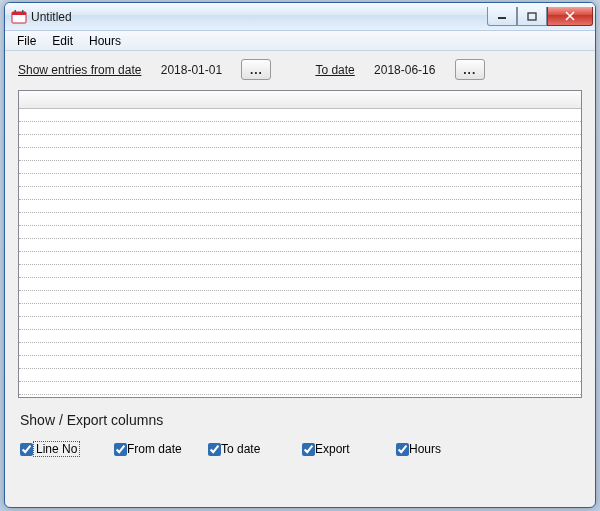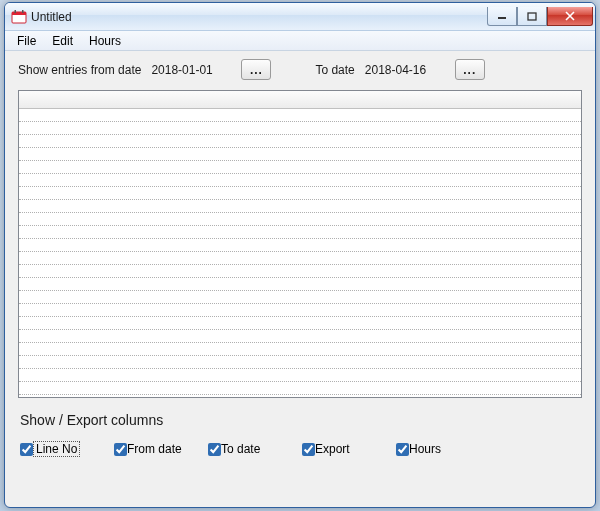--- a/index.html
+++ b/index.html
@@ -69,23 +69,23 @@
     left: 7px; right: 7px; top: 48px; bottom: 7px;
     background: #f0f0f0;
   }
   .filterrow {
     display: flex;
     align-items: center;
     gap: 10px;
     padding: 8px 6px 10px 6px;
     color: #1a1a1a;
   }
-  .filterrow .lbl { white-space: nowrap; }
+  .filterrow .lbl { white-space: nowrap; text-decoration: underline; }
   .datebox {
-    width: 80px; text-align: left;
+    width: 80px; text-align: center;
   }
   .dotsbtn {
     width: 30px; height: 21px;
     border: 1px solid #9a9a9a;
     background: linear-gradient(#fdfdfd, #e4e4e4);
     border-radius: 3px;
     display: inline-flex; align-items: center; justify-content: center;
     font-weight: bold; letter-spacing: 1px;
     cursor: default;
   }
@@ -196,21 +196,21 @@
   </div>
 
   <div class="client">
 
     <div class="filterrow">
       <span class="lbl">Show entries from date</span>
       <span class="datebox">2018-01-01</span>
       <span class="dotsbtn">...</span>
       <span class="spacer-24"></span>
       <span class="lbl">To date</span>
-      <span class="datebox">2018-04-16</span>
+      <span class="datebox">2018-06-16</span>
       <span class="dotsbtn">...</span>
     </div>
 
     <div class="grid">
       <div class="grid-header"></div>
       <div class="grid-rows">
         <div class="grid-row"></div>
         <div class="grid-row"></div>
         <div class="grid-row"></div>
         <div class="grid-row"></div>

